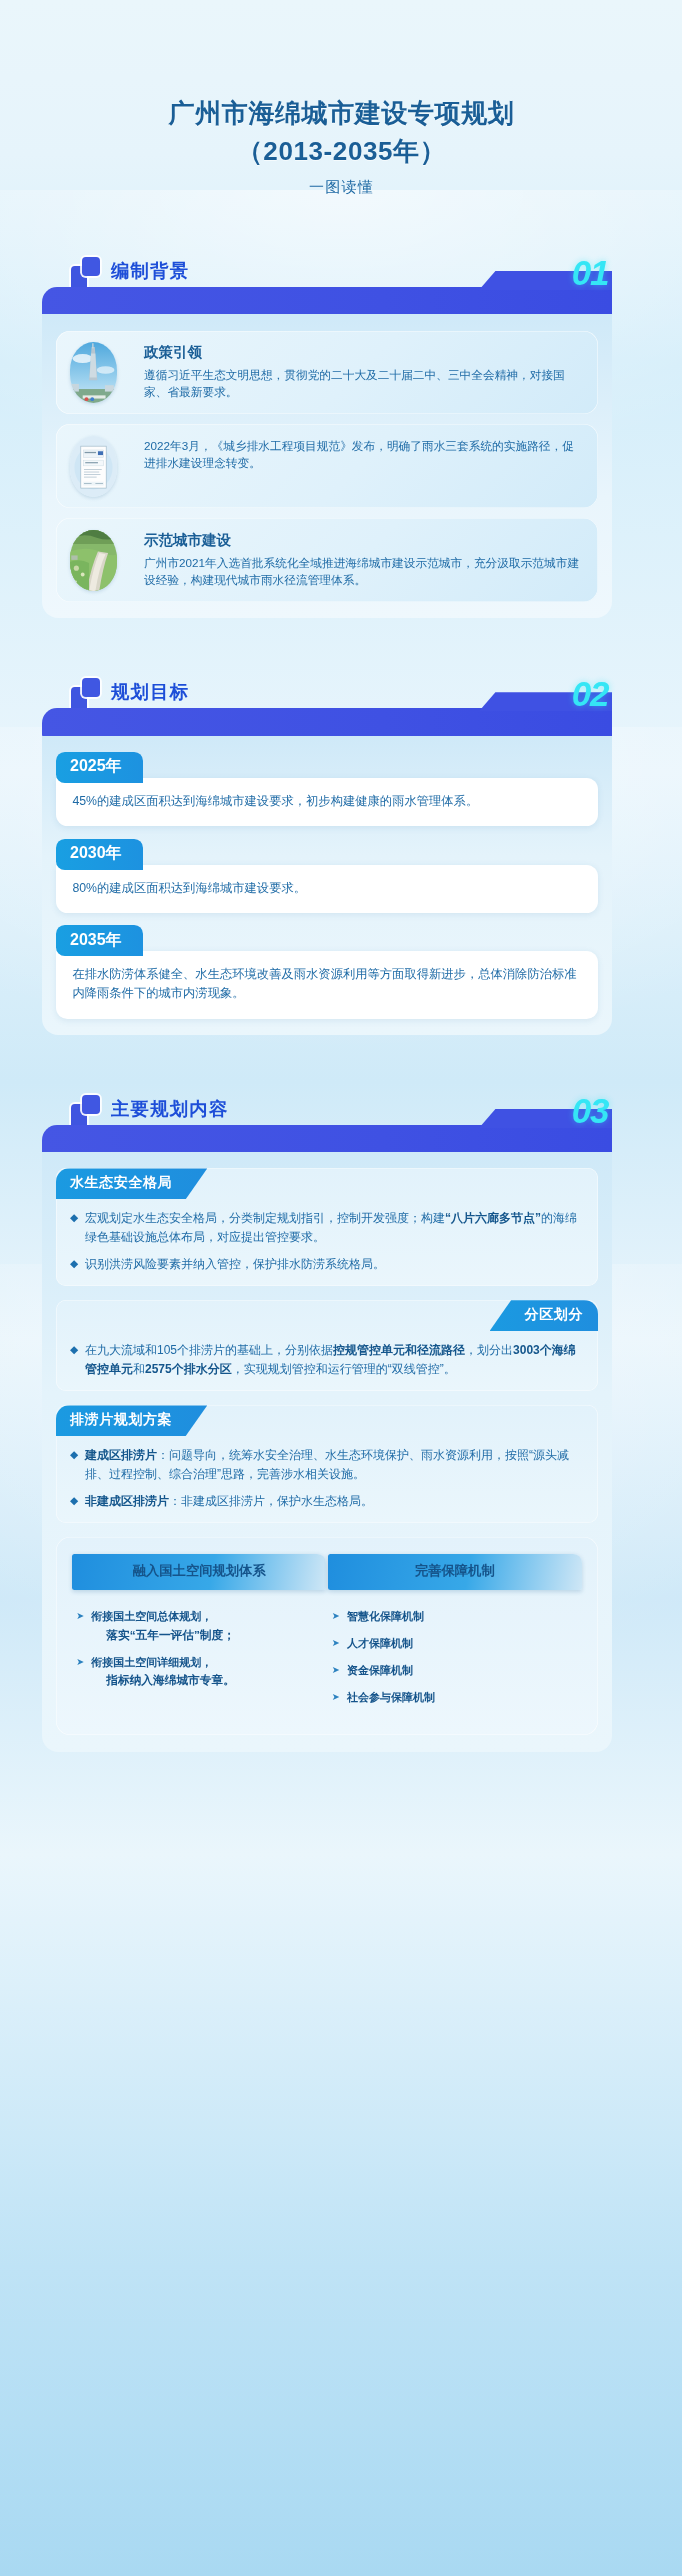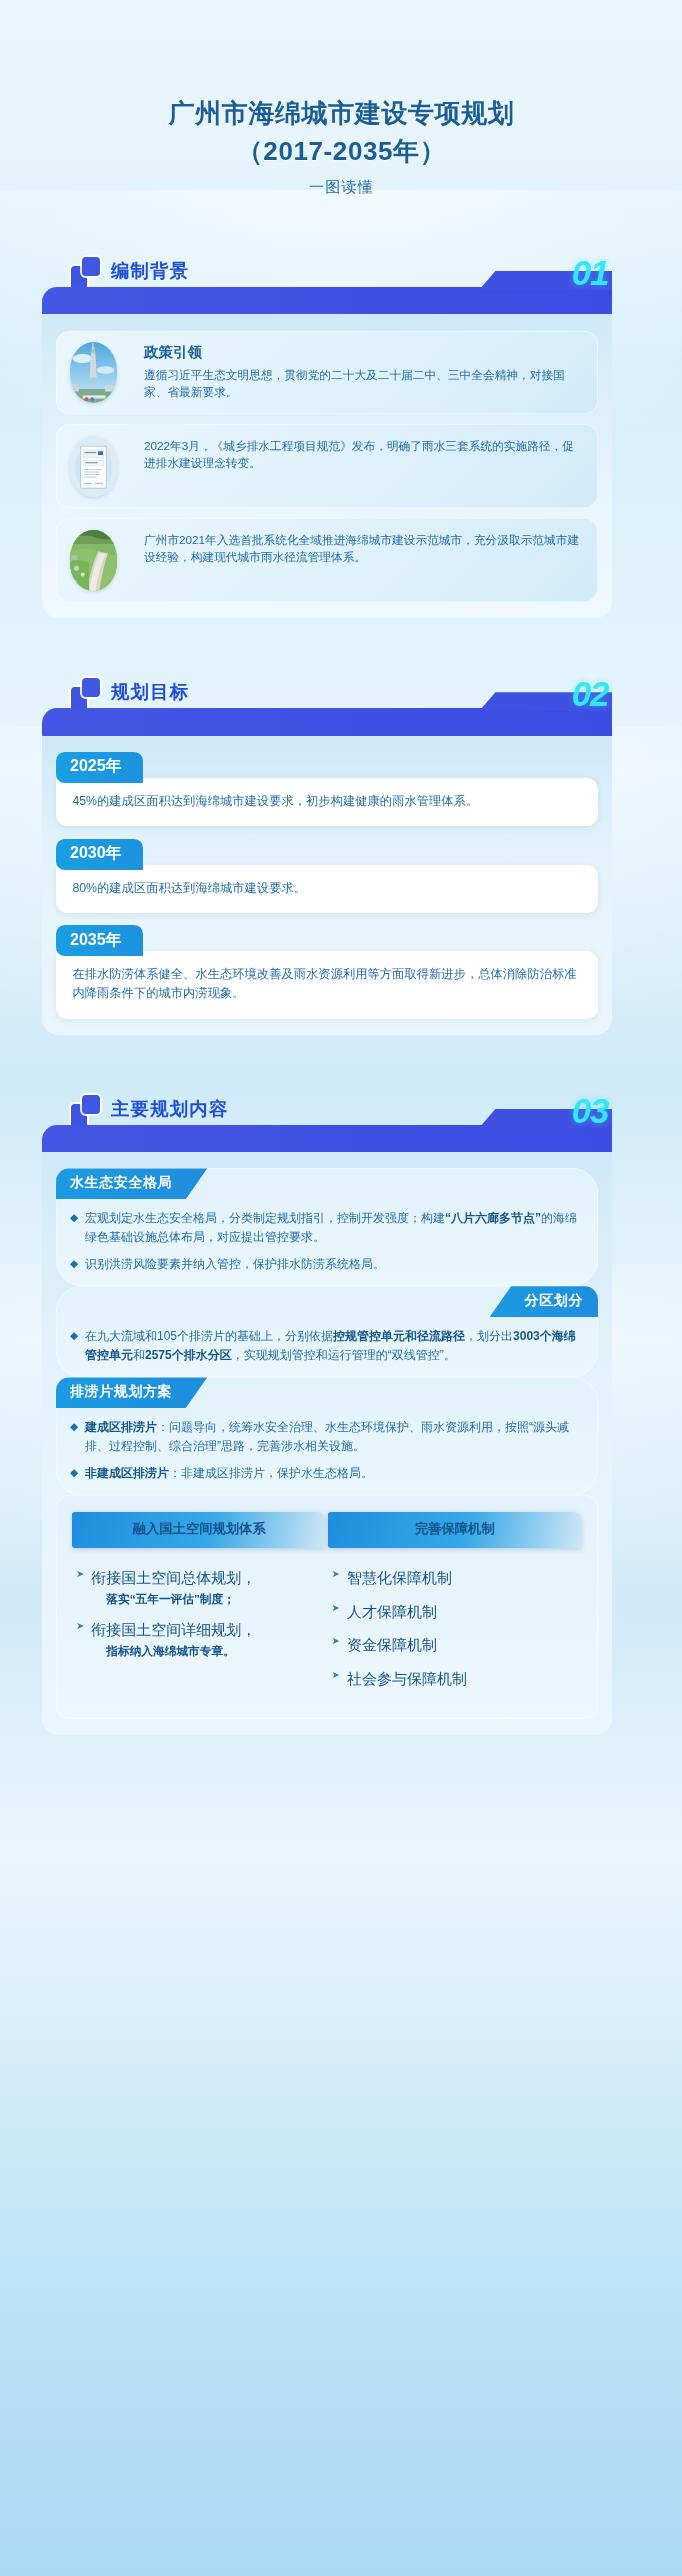--- a/index.html
+++ b/index.html
@@ -93,21 +93,21 @@
     position:relative; margin-top:-5px; background:#fff;
     border-radius:0 11.4px 11.4px 11.4px; padding:14px 16.4px 15px;
     box-shadow:0 1.9px 6.3px rgba(40,110,160,.10);
   }
   .goal-body p { font-size:12.3px; line-height:1.55; color:#1f6ba6; }
   .goal-tag-wrap { display:block; }
 
   
   .mblock {
     position:relative; background:linear-gradient(180deg,#e2f2fb 0%,#eaf6fc 100%);
-    border-radius:26px; padding:0 0 12.6px;
+    border-radius:10px; margin-bottom:14px; padding:0 0 12.6px;
     box-shadow:inset 0 0 0 0.6px rgba(255,255,255,.75);
   }
   .mblock:last-child { margin-bottom:0; }
   .mtag-left, .mtag-right {
     color:#fff; font-size:14px; font-weight:bold; letter-spacing:0.6px;
     background:linear-gradient(90deg,#1b9ae1 0%,#1f8ede 100%);
     display:inline-block; padding:5.7px 0 7px;
   }
   .mtag-left {
     padding-left:14px; padding-right:35px;
@@ -135,35 +135,35 @@
   .safe-btn {
     position:relative; background:linear-gradient(100deg,#1f8ede 0%,#37a8e8 55%,#cfe7f6 100%);
     color:#15548b; font-size:13.3px; font-weight:bold; text-align:center;
     padding:8.8px 5px 10px; border-radius:2.5px 8.8px 2.5px 2.5px;
     box-shadow:0 1.9px 4.4px rgba(40,110,160,.22);
   }
   .safe-btn span.lbl { color:#15548b; }
   .safe-list { margin-top:17.7px; padding-left:3.8px; }
   .safe-list li { list-style:none; display:flex; gap:6.3px; margin-bottom:9.5px; }
   .chev { flex:0 0 8.8px; color:#2b81bf; font-size:9.5px; line-height:1.6; }
-  .safe-list .stxt { font-size:15px; font-weight:normal; color:#15548b; line-height:1.6; }
+  .safe-list .stxt { font-size:11px; font-weight:bold; color:#15548b; line-height:1.6; }
   .safe-list .cont { display:block; padding-left:15px; font-size:11.7px; font-weight:bold; color:#15548b; line-height:1.6; }
   .gap-xl { height:46px; }
 </style>
 </head>
 <body>
 
 <div class="bg-wave w1"></div>
 <div class="bg-wave w2"></div>
 <div class="bg-wave w3"></div>
 
 <div class="header">
   <div class="main-title">
     <div>广州市海绵城市建设专项规划</div>
-    <div>（2017-2035年）</div>
+    <div>（2013-2035年）</div>
   </div>
   <div class="sub-title">一图读懂</div>
 </div>
 
 <div class="gap-xl"></div>
 
 <div class="section">
   <div class="sec-head">
     <div class="sec-flag">
       <div class="sq-back"></div>
@@ -245,20 +245,21 @@
           <path d="M44 34 Q34 56 26 96 L46 96 Q52 58 60 36 Z" fill="#d9d6c8"></path>
           <path d="M46 36 Q37 57 30 96 L40 96 Q46 58 56 38 Z" fill="#eeeae0"></path>
           <path d="M0 50 Q16 44 30 52 L30 96 L0 96 Z" fill="#7ab55e"></path>
           <circle cx="10" cy="60" r="4" fill="#c9d9a9"></circle>
           <circle cx="20" cy="70" r="3" fill="#dbe6bd"></circle>
           <circle cx="8" cy="82" r="3" fill="#e3ecc8"></circle>
           <rect x="2" y="40" width="10" height="7" fill="#b6bfbb" opacity=".8"></rect>
         </svg>
       </div>
       <div class="txt">
+        <h3>示范城市建设</h3>
         <p>广州市2021年入选首批系统化全域推进海绵城市建设示范城市，充分汲取示范城市建设经验，构建现代城市雨水径流管理体系。</p>
       </div>
     </div>
 
   </div>
 </div>
 
 <div class="gap-xl"></div>
 
 <div class="section">

